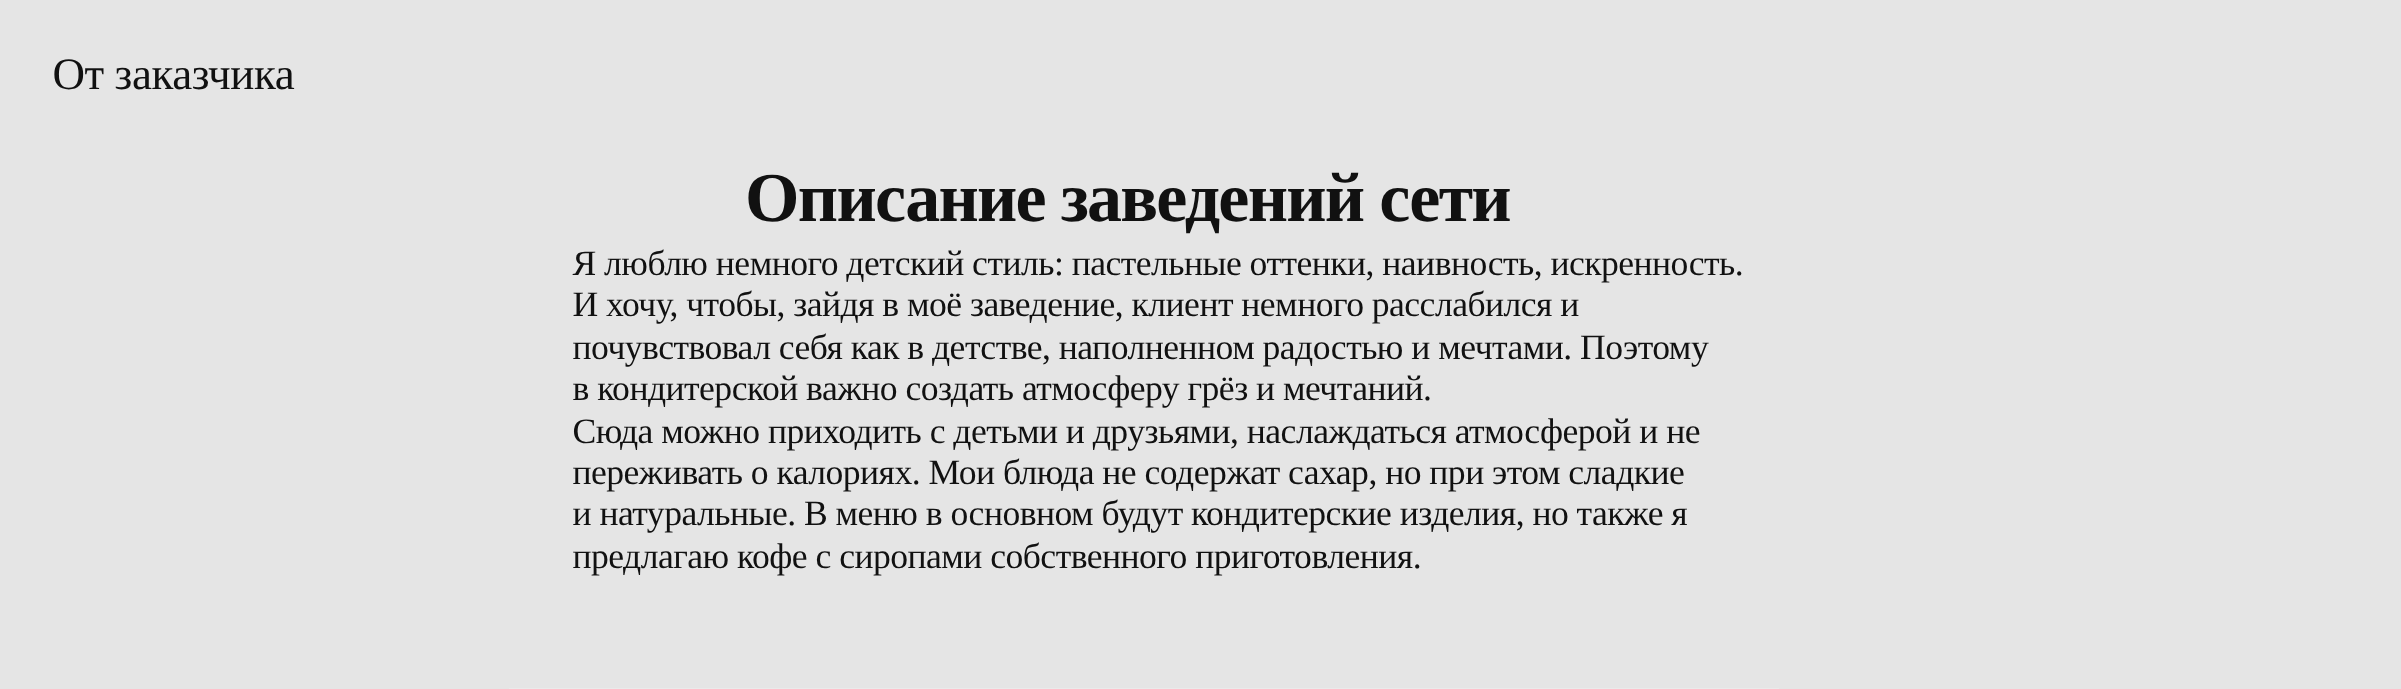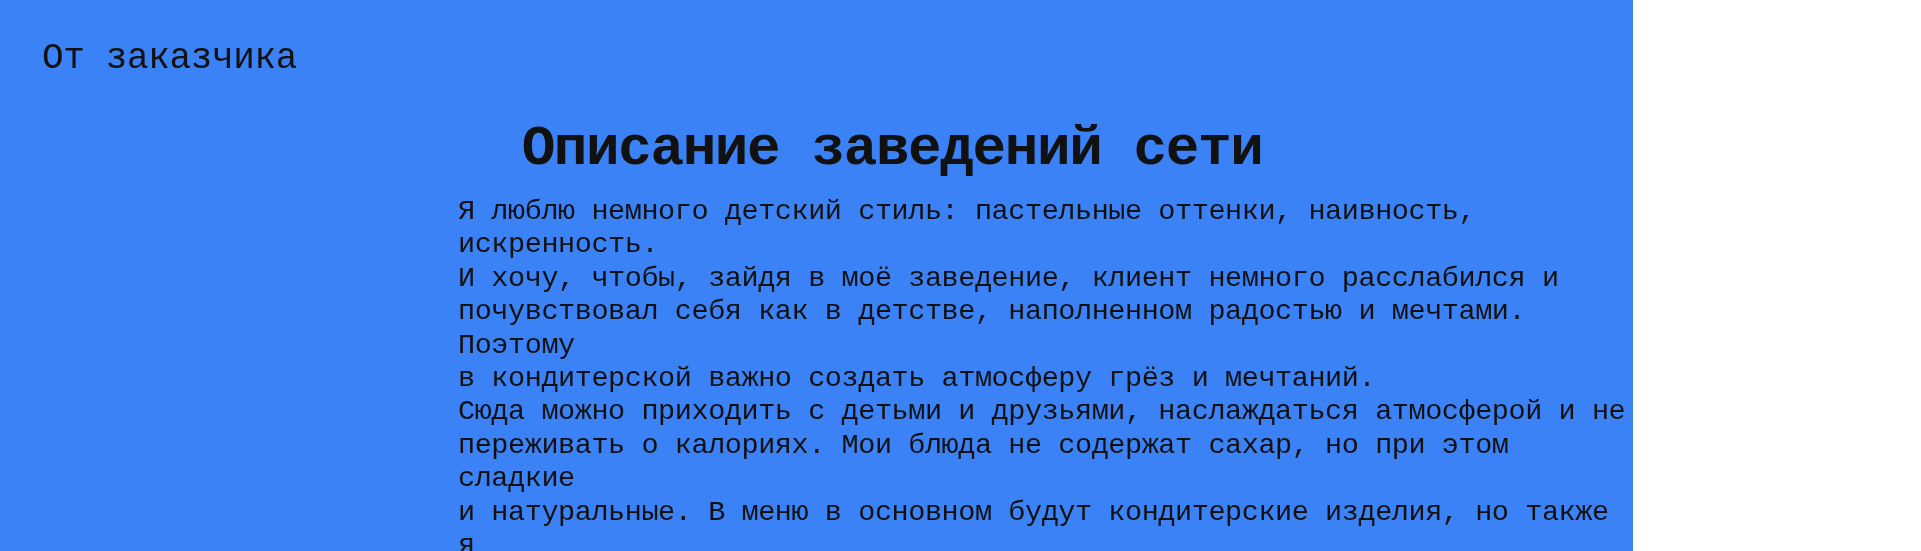--- a/index.html
+++ b/index.html
@@ -1,25 +1,25 @@
 <!DOCTYPE html>
 <html><head>
 <meta charset="utf-8">
 <style>
   html, body {
     margin: 0;
     padding: 0;
   }
   .slide {
     position: relative;
-    width: 1633px;
+    width: 1921px;
     height: 551px;
-    background: #3b82f6;
+    background: #e5e5e5;
     overflow: hidden;
-    font-family: Liberation Mono, monospace;
+    font-family: Liberation Serif, serif;
     color: #111111;
   }
   .corner-label {
     position: absolute;
     left: 42px;
     top: 41px;
     font-size: 36px;
     line-height: 36px;
     font-weight: 500;
     letter-spacing: -0.01em;
@@ -47,21 +47,21 @@
     white-space: pre-line;
     margin-left: 40px;
   }
 </style>
 </head>
 <body>
 
 <div class="slide">
   <div class="corner-label">От заказчика</div>
 
-  <h1 class="title" style="margin:2px; font-size:56px;">Описание заведений сети</h1>
+  <h1 class="title" style="margin:12px; font-size:56px;">Описание заведений сети</h1>
 
   <div class="body-text">Я люблю немного детский стиль: пастельные оттенки, наивность, искренность.
 И хочу, чтобы, зайдя в моё заведение, клиент немного расслабился и
 почувствовал себя как в детстве, наполненном радостью и мечтами. Поэтому
 в кондитерской важно создать атмосферу грёз и мечтаний.
 Сюда можно приходить с детьми и друзьями, наслаждаться атмосферой и не
 переживать о калориях. Мои блюда не содержат сахар, но при этом сладкие
 и натуральные. В меню в основном будут кондитерские изделия, но также я
 предлагаю кофе с сиропами собственного приготовления.</div>
 </div>

